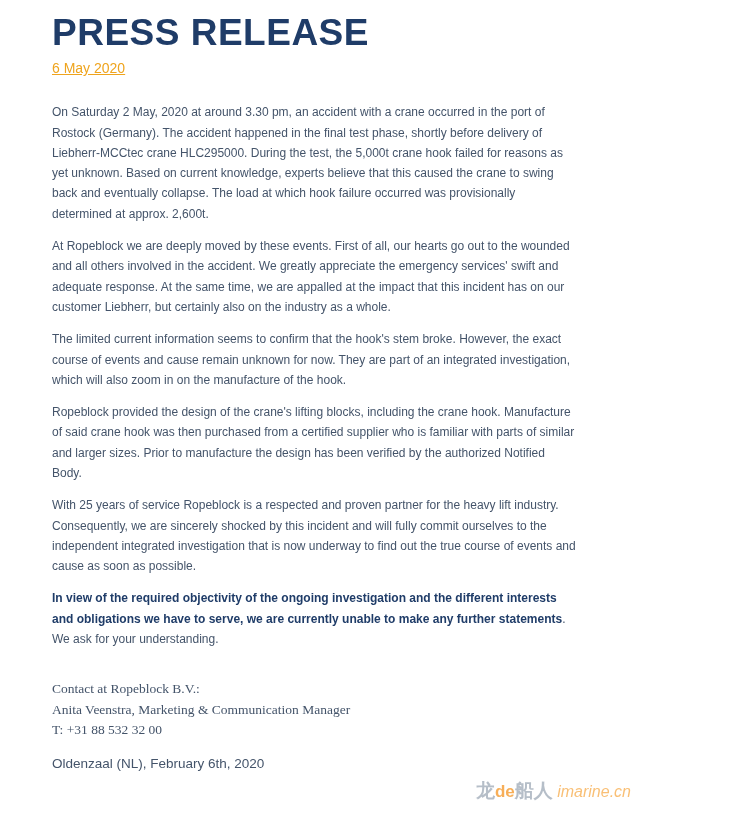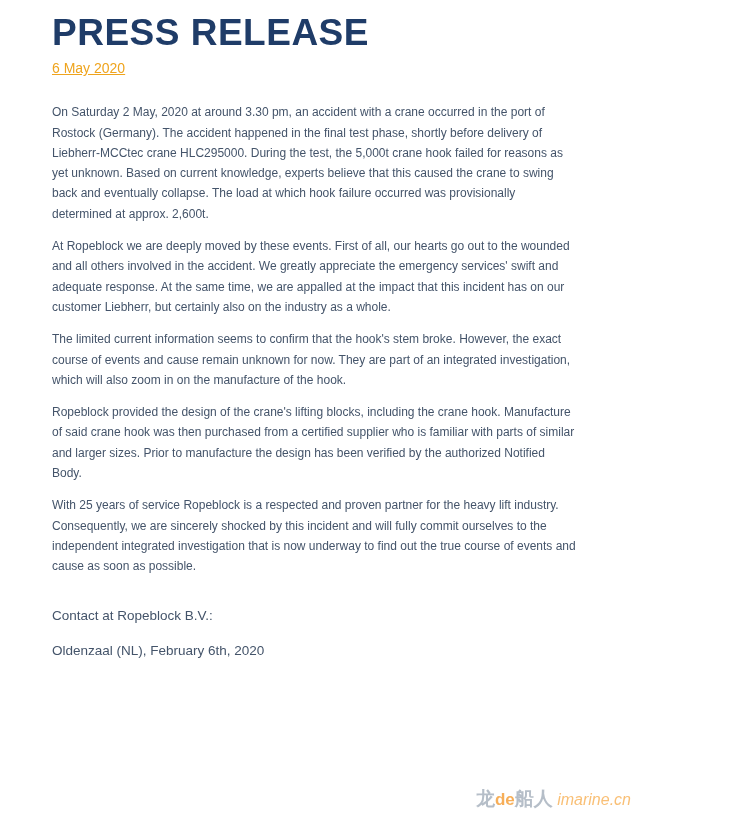--- a/index.html
+++ b/index.html
@@ -55,34 +55,35 @@
   }
   .body-copy p.statement strong {
     color: #1F3C68;
     font-weight: 700;
   }
   .contact-block {
     margin-top: 30px;
     font-size: 13.5px;
     line-height: 20.3px;
     color: #44546A;
+    font-family: Liberation Serif, serif;
   }
   .contact-block div {
     margin: 0;
   }
   .closing-line {
     margin-top: 14px;
     font-size: 13.5px;
     line-height: 20.3px;
     color: #44546A;
   }
   .watermark {
     position: absolute;
     right: 9px;
-    bottom: 8px;
+    bottom: 16px;
     white-space: nowrap;
     opacity: 0.85;
     line-height: 1;
   }
   .watermark .cn {
     font-size: 19px;
     font-weight: 700;
     color: #A9B3BF;
   }
   .watermark .de {
@@ -105,24 +106,27 @@
 
   <div class="release-date">6 May 2020</div>
 
 
   <div class="body-copy">
     <p>On Saturday 2 May, 2020 at around 3.30 pm, an accident with a crane occurred in the port of Rostock (Germany). The accident happened in the final test phase, shortly before delivery of Liebherr-MCCtec crane HLC295000. During the test, the 5,000t crane hook failed for reasons as yet unknown. Based on current knowledge, experts believe that this caused the crane to swing back and eventually collapse. The load at which hook failure occurred was provisionally determined at approx. 2,600t.</p>
     <p>At Ropeblock we are deeply moved by these events. First of all, our hearts go out to the wounded and all others involved in the accident. We greatly appreciate the emergency services' swift and adequate response. At the same time, we are appalled at the impact that this incident has on our customer Liebherr, but certainly also on the industry as a whole.</p>
     <p>The limited current information seems to confirm that the hook's stem broke. However, the exact course of events and cause remain unknown for now. They are part of an integrated investigation, which will also zoom in on the manufacture of the hook.</p>
     <p>Ropeblock provided the design of the crane's lifting blocks, including the crane hook. Manufacture of said crane hook was then purchased from a certified supplier who is familiar with parts of similar and larger sizes. Prior to manufacture the design has been verified by the authorized Notified Body.</p>
     <p>With 25 years of service Ropeblock is a respected and proven partner for the heavy lift industry. Consequently, we are sincerely shocked by this incident and will fully commit ourselves to the independent integrated investigation that is now underway to find out the true course of events and cause as soon as possible.</p>
+    <p class="statement"><strong>In view of the required objectivity of the ongoing investigation and the different interests and obligations we have to serve, we are currently unable to make any further statements</strong><span>. We ask for your understanding.</span></p>
   </div>
 
   <div class="contact-block">
     <div>Contact at Ropeblock B.V.:</div>
+    <div>Anita Veenstra, Marketing &amp; Communication Manager</div>
+    <div>T: +31 88 532 32 00</div>
   </div>
 
   <div class="closing-line">Oldenzaal (NL), February 6th, 2020</div>
 
   <div class="watermark">
     <span class="cn">龙</span><span class="de">de</span><span class="cn">船人</span><span class="site"> imarine.cn</span>
   </div>
 
 </div>
 

